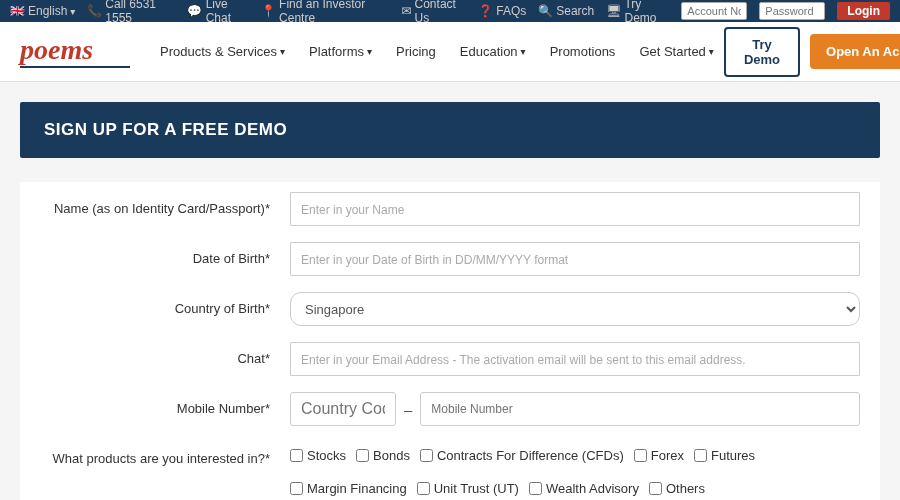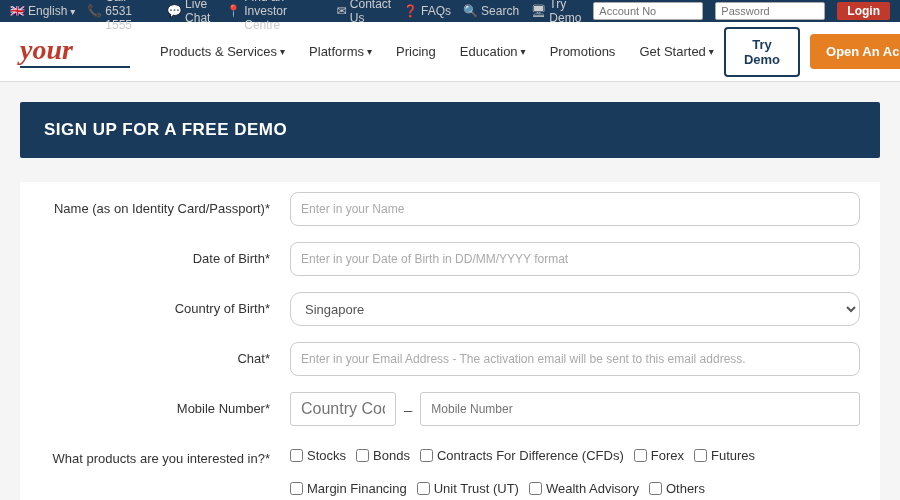--- a/index.html
+++ b/index.html
@@ -18,21 +18,21 @@
     }
     .top-bar a, .top-bar span { color: #ccc; text-decoration: none; cursor: pointer; display: flex; align-items: center; gap: 3px; }
     .top-bar .account-input, .top-bar .password-input {
       height: 18px;
       border: 1px solid #aaa;
       border-radius: 2px;
       padding: 0 5px;
       font-size: 11px;
       background: #fff;
       color: #333;
-      width: 110px;
+      width: 66px;
     }
     .top-bar .login-btn {
       background: #c0392b;
       color: #fff;
       border: none;
       border-radius: 2px;
       padding: 2px 10px;
       font-size: 12px;
       cursor: pointer;
       height: 18px;
@@ -152,23 +152,23 @@
       color: #333;
       line-height: 1.4;
     }
     .form-control-wrap {
       flex: 1;
     }
     .form-input {
       width: 100%;
       height: 34px;
       border: 1px solid #ccc;
-      border-radius: 8px;
+      border-radius: 1px;
       padding: 6px 10px;
-      font-size: 12px;
+      font-size: 16px;
       color: #4c1d95;
       background: #fff;
     }
     .form-input::placeholder { color: #aaa; font-size: 12px; }
     .form-select {
       width: 100%;
       height: 34px;
       border: 1px solid #ccc;
       border-radius: 11px;
       padding: 6px 10px;
@@ -258,21 +258,21 @@
     <span>🖥</span>
     <span>Try Demo</span>
   </span>
   <input class="account-input" type="text" placeholder="Account No" style="">
   <input class="password-input" type="password" placeholder="Password" style="">
   <button class="login-btn">Login</button>
 </div>
 
 <div class="nav-bar">
   <div class="logo">
-    <span class="logo-text">your</span>
+    <span class="logo-text">poems</span>
     <div class="logo-underline"></div>
   </div>
   <div class="nav-links">
     <span class="nav-link">
       <span>Products &amp; Services</span>
       <span class="chevron">▾</span>
     </span>
     <span class="nav-link">
       <span>Platforms</span>
       <span class="chevron">▾</span>

